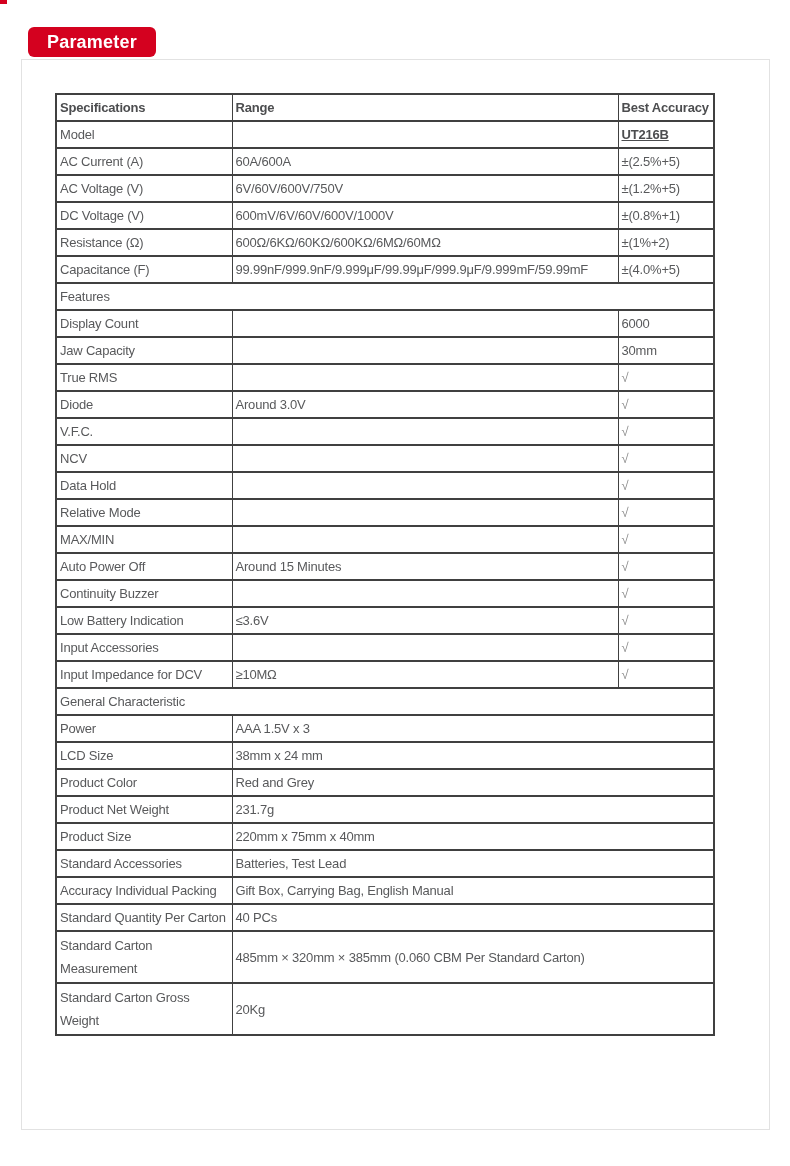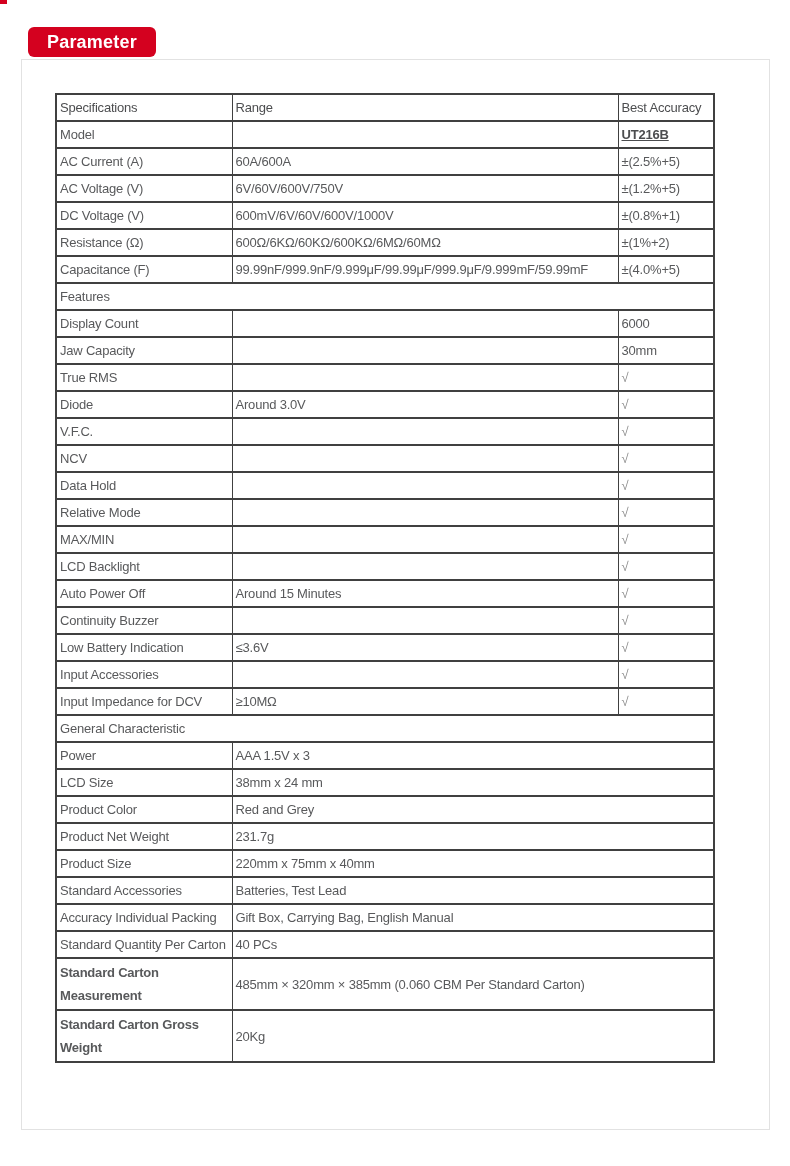--- a/index.html
+++ b/index.html
@@ -34,23 +34,23 @@
     margin:33px 0 0 33px;border:2px solid var(--border-dark);
   }
   table.spec th, table.spec td{
     border:1px solid var(--border-dark);
     border-top-width:2px;border-bottom-width:2px;
     font-size:13px;color:var(--text);letter-spacing:-0.2px;
     padding:2px 3px;line-height:21px;text-align:left;
     font-weight:normal;overflow:hidden;white-space:nowrap;
     vertical-align:middle;background:#ffffff;
   }
-  table.spec th{font-weight:normal;color:var(--text-bold);}
+  table.spec th{font-weight:bold;color:var(--text-bold);}
   td.section{font-weight:bold;color:var(--text-bold);}
-  td .label-line{line-height:23px;white-space:nowrap;font-weight:bold;}
+  td .label-line{line-height:23px;white-space:nowrap;}
   td.acc.bold{font-weight:bold;color:var(--text-bold);text-decoration:underline;}
   td.acc.check{color:var(--check);}
 </style>
 </head>
 <body>
 
 <div class="corner-mark"></div>
 
 <div class="param-tab">Parameter</div>
 
@@ -141,25 +141,20 @@
           <td>Relative Mode</td>
           <td></td>
           <td class="acc check">√</td>
         </tr>
         <tr>
           <td>MAX/MIN</td>
           <td></td>
           <td class="acc check">√</td>
         </tr>
         <tr>
-          <td>LCD Backlight</td>
-          <td></td>
-          <td class="acc check">√</td>
-        </tr>
-        <tr>
           <td>Auto Power Off</td>
           <td>Around 15 Minutes</td>
           <td class="acc check">√</td>
         </tr>
         <tr>
           <td>Continuity Buzzer</td>
           <td></td>
           <td class="acc check">√</td>
         </tr>
         <tr>

